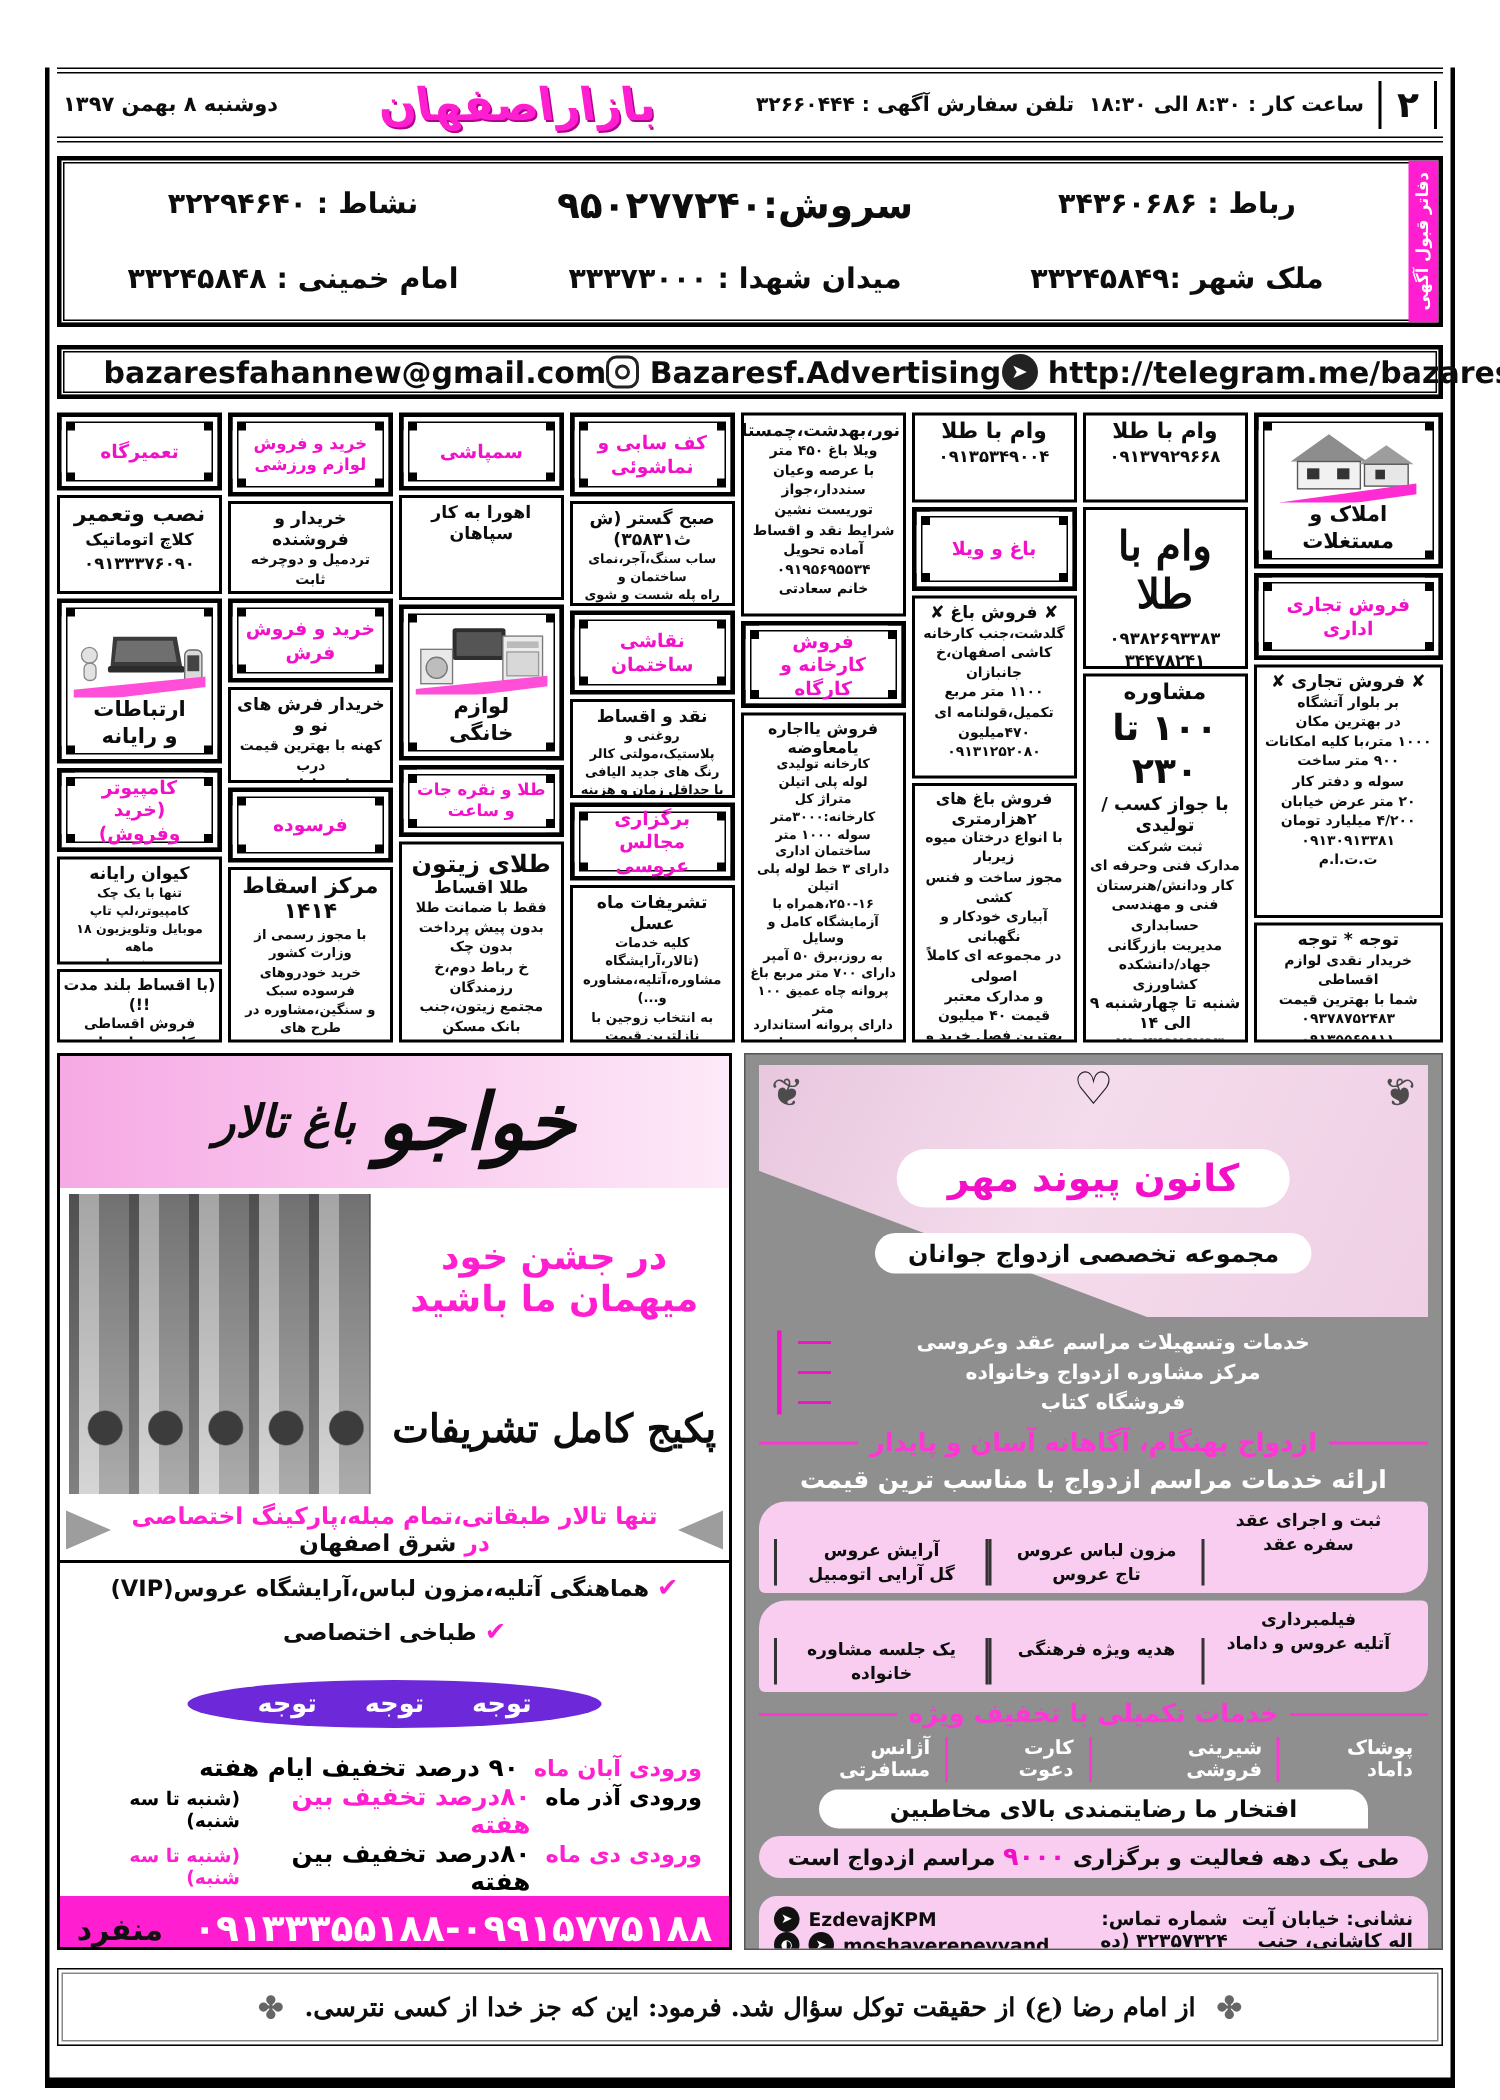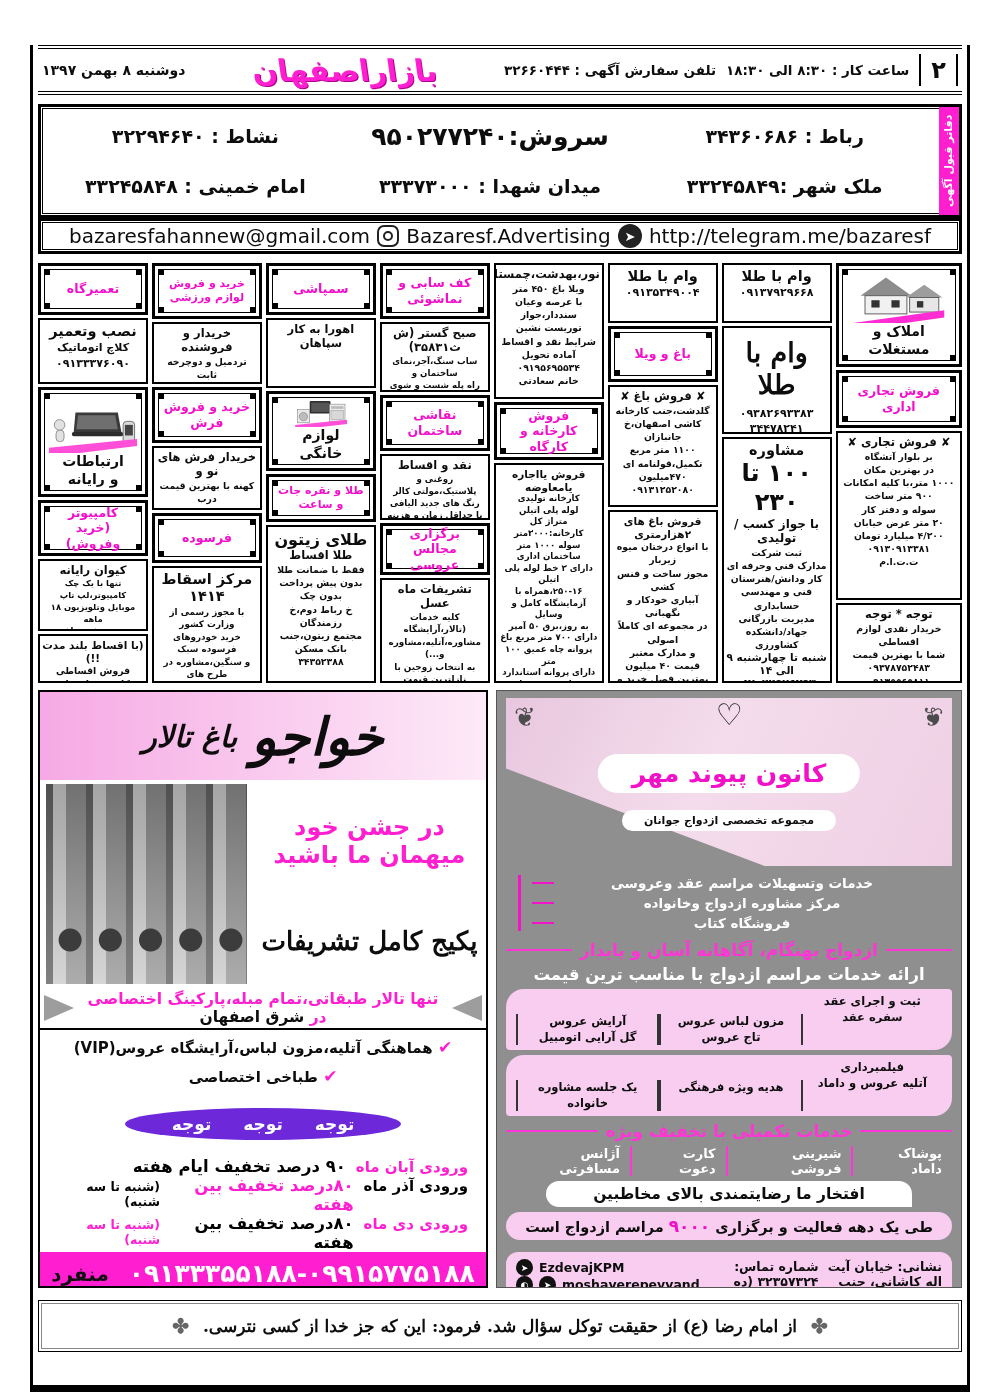--- a/index.html
+++ b/index.html
@@ -45,24 +45,24 @@
     font-size:11px;font-weight:bold;text-align:center;line-height:20px;
   }
   .offices .cells{
     flex:1;display:grid;grid-template-columns:1fr 1.1fr 1fr;grid-template-rows:1fr 1fr;
     align-items:center;padding:4px 14px;
   }
   .office{font-size:19px;font-weight:bold;white-space:nowrap;text-align:center;}
   .office.big{font-size:25px;}
   
   .socialbar{
-    margin-top:0;height:36px;border:3px solid #000;
+    margin-top:12px;height:36px;border:3px solid #000;
     box-shadow:0 0 0 1px #fff inset,0 0 0 2px #000 inset;
     display:flex;align-items:center;justify-content:space-between;
-    direction:ltr;padding:0 28px;font-size:20px;font-weight:normal;
+    direction:ltr;padding:0 28px;font-size:20px;font-weight:bold;
   }
   .socialbar .soc{display:flex;align-items:center;gap:7px;}
   .icon-circle{width:24px;height:24px;border-radius:50%;background:#222;display:inline-flex;align-items:center;justify-content:center;color:#fff;font-size:13px;flex:0 0 auto;}
   .icon-insta{width:22px;height:22px;border:2.5px solid #222;border-radius:7px;position:relative;flex:0 0 auto;}
   .icon-insta::after{content:"";position:absolute;inset:4px;border:2.5px solid #222;border-radius:50%;}
   
   .grid{margin-top:9px;height:420px;display:flex;gap:4px;}
   .col{flex:1;display:flex;flex-direction:column;gap:3px;min-width:0;}
   .col.w-lg{flex:1.15;}
   .ornate{
@@ -102,21 +102,21 @@
   .p-photo .flourish.tr{right:8px;transform:scaleX(-1);}
   .p-logo{position:absolute;top:2px;left:50%;transform:translateX(-50%);font-size:30px;color:#222;line-height:1;}
   .p-pill-name{
     position:absolute;top:56px;left:50%;transform:translateX(-50%);
     background:#fff;border-radius:22px;padding:5px 34px;
     color:var(--pink);font-size:25px;font-weight:bold;white-space:nowrap;
   }
   .p-pill-sub{
     position:absolute;top:112px;left:50%;transform:translateX(-50%);
     background:#fff;border-radius:16px;padding:4px 22px;
-    font-size:11px;font-weight:bold;white-space:nowrap;
+    font-size:16px;font-weight:bold;white-space:nowrap;
   }
   .p-services{color:#fff;font-weight:bold;font-size:13.5px;text-align:center;position:relative;padding:2px 0 2px 26px;}
   .p-services .svc{padding:2px 0;background:linear-gradient(#f313c9,#f313c9) no-repeat left center/22px 2px;}
   .p-services::before{content:"";position:absolute;left:12px;top:4px;bottom:4px;width:2.5px;background:#f313c9;}
   .p-head{display:flex;align-items:center;gap:8px;color:#ff35d6;font-weight:bold;font-size:17px;text-align:center;justify-content:center;}
   .p-head::before,.p-head::after{content:"";flex:1;height:2px;background:#ff35d6;}
   .p-white{color:#fff;font-weight:bold;font-size:16.5px;text-align:center;}
   .p-pillrow{background:var(--pink-soft);border-radius:18px 4px 18px 4px;display:flex;padding:5px 10px;font-weight:bold;font-size:11.5px;text-align:center;}
   .p-pillrow .cell{flex:1;white-space:pre-line;line-height:1.35;}
   .p-pillrow .cell + .cell{border-inline-end:2px solid #333;margin-top:20px;}
@@ -394,21 +394,21 @@
 ۳۲۲۹۵۶۸۲
 ۰۹۱۳۵۴۸۱۳۶۶</div>
       </div>
     </div>
 
     <div class="col">
       <div class="ornate cat" style="height:52px">سمپاشی</div>
       <div class="ad" style="height:70px">
         <div class="title">اهورا به کار سپاهان</div>
       </div>
-      <div class="ornate imgbox" style="height:80px">
+      <div class="ornate imgbox" style="height:104px">
         <svg viewBox="0 0 100 52">
           <rect x="28" y="2" width="40" height="24" rx="2" fill="#2e2e2e"></rect>
           <rect x="31" y="5" width="34" height="18" fill="#555"></rect>
           <rect x="66" y="8" width="30" height="34" fill="#ececec" stroke="#777"></rect>
           <rect x="69" y="12" width="24" height="5" fill="#bbb"></rect>
           <rect x="69" y="20" width="24" height="18" fill="#d8d8d8" stroke="#999"></rect>
           <rect x="4" y="18" width="24" height="26" fill="#e9e9e9" stroke="#777"></rect>
           <circle cx="16" cy="32" r="8" fill="#bdbdbd" stroke="#777"></circle>
           <polygon points="0,48 100,38 100,46 0,58" fill="#ff4fd8"></polygon>
         </svg>

